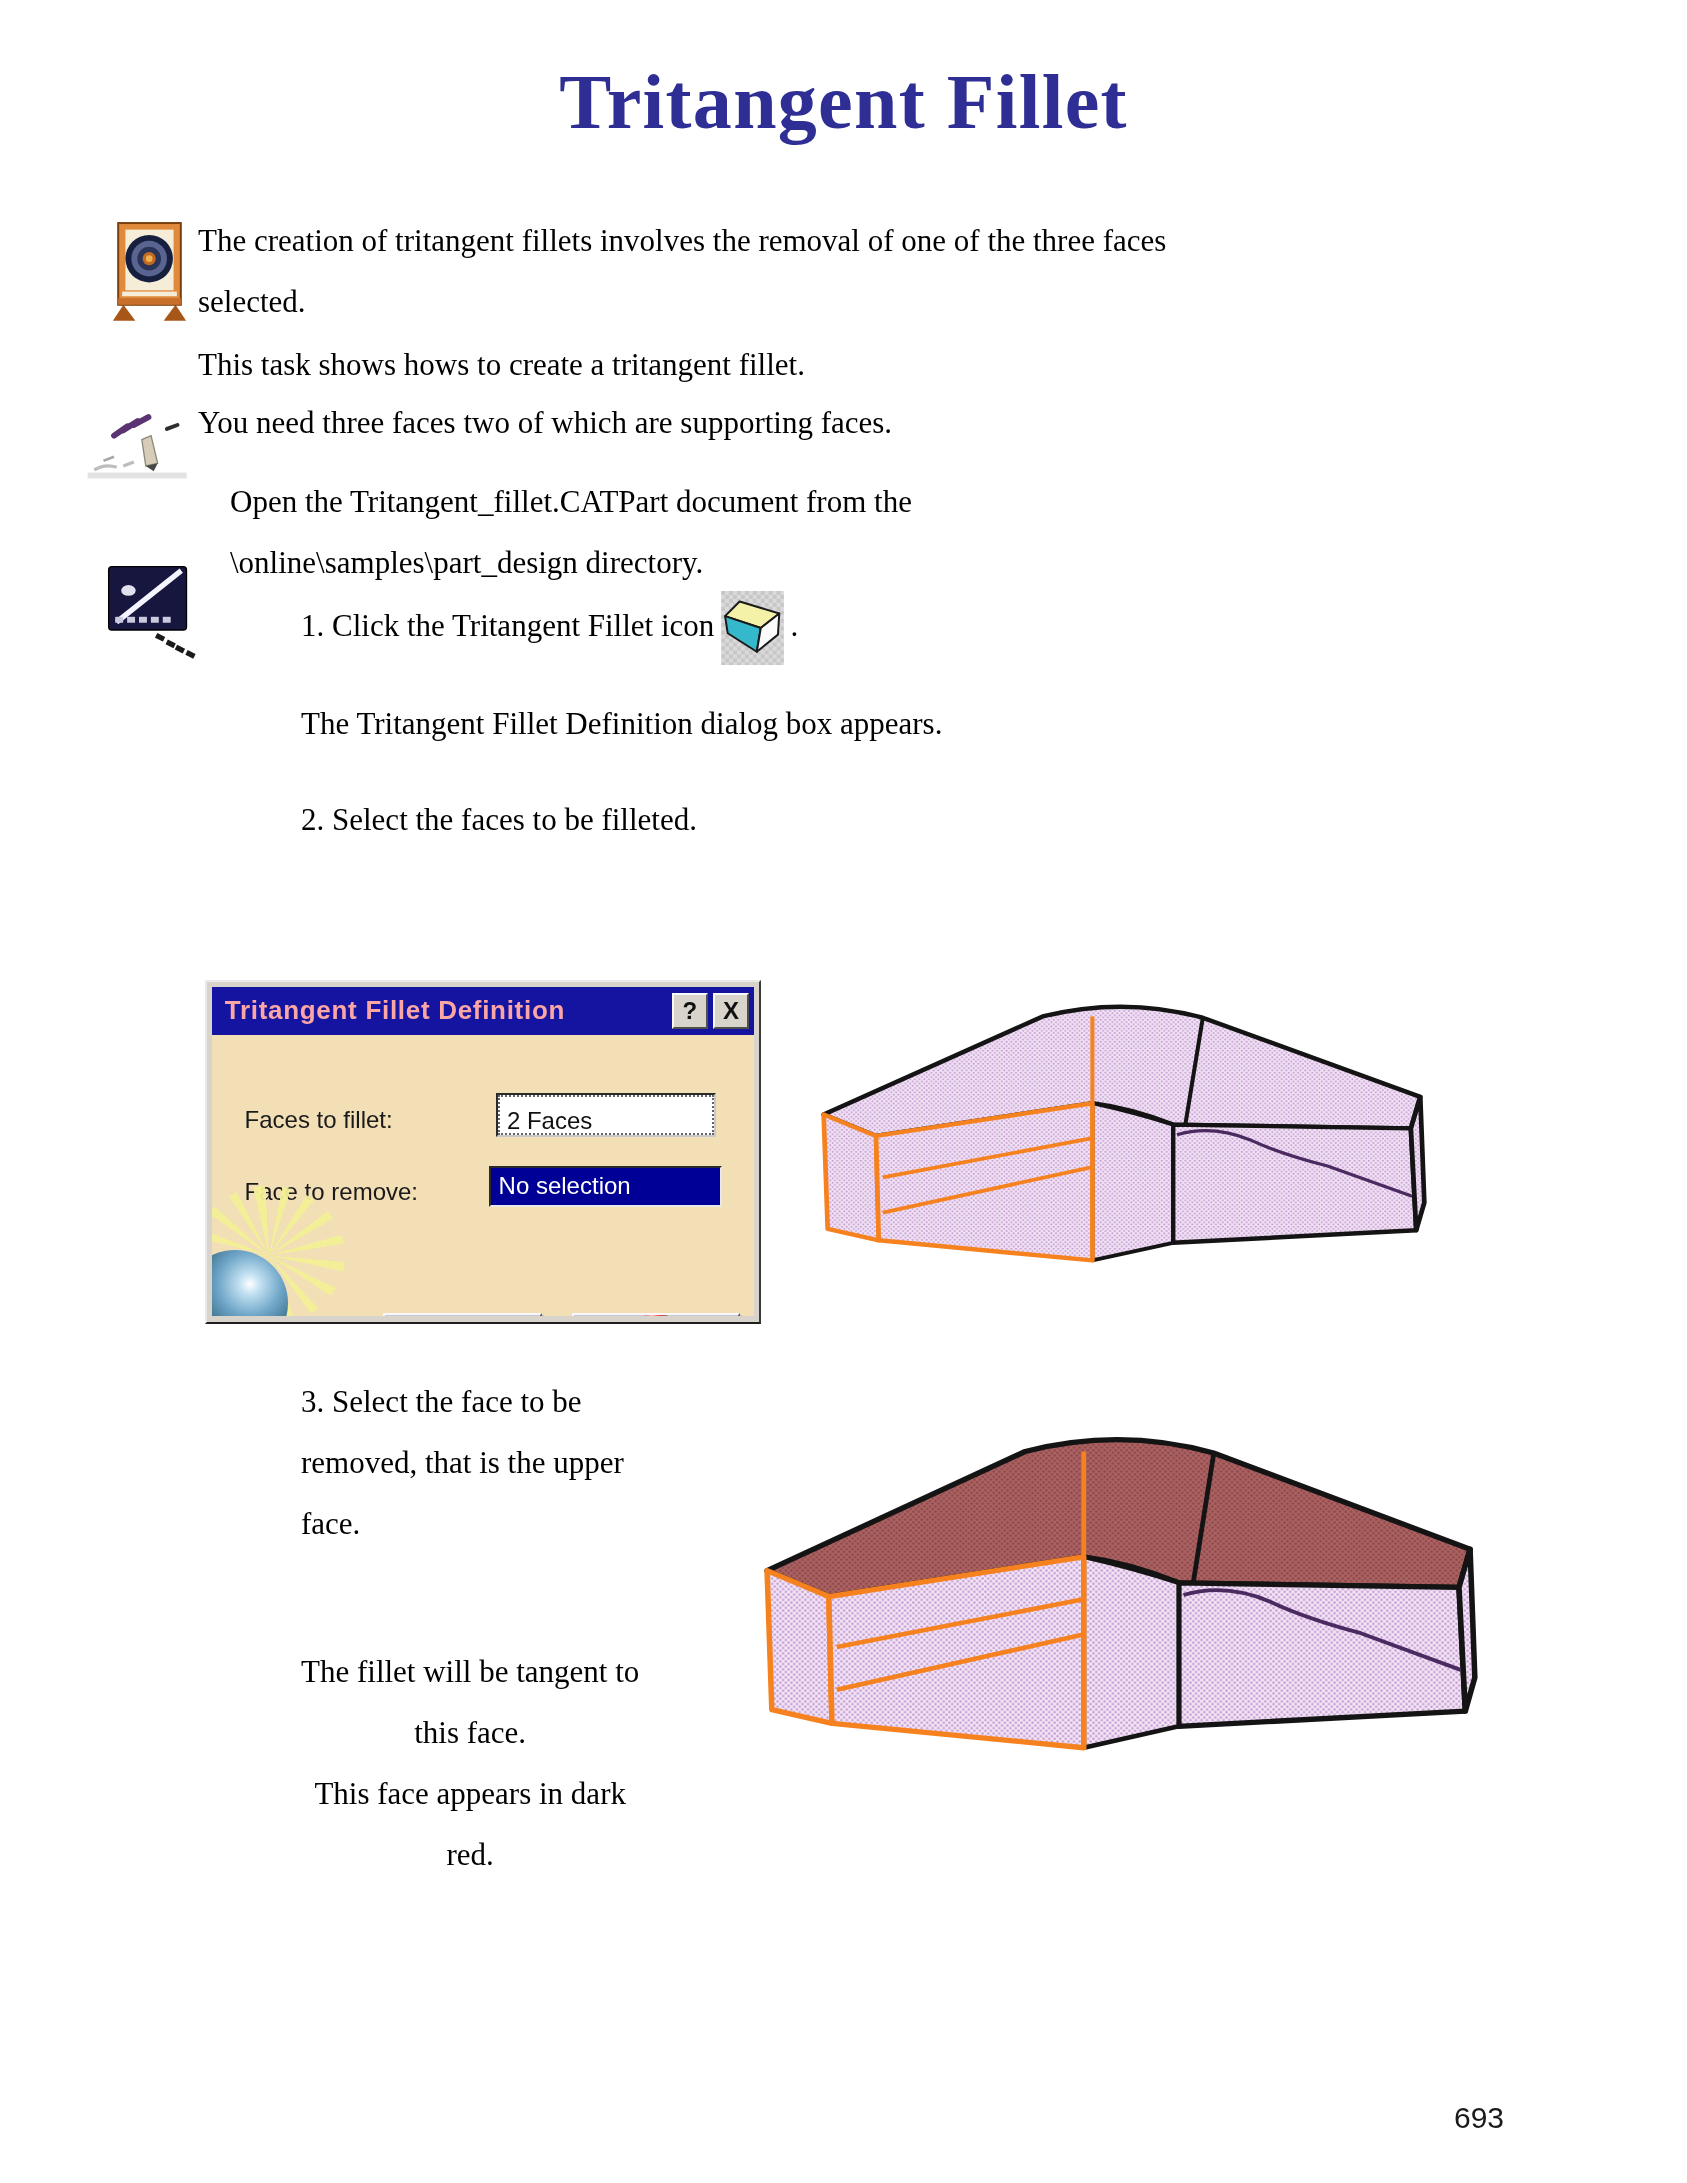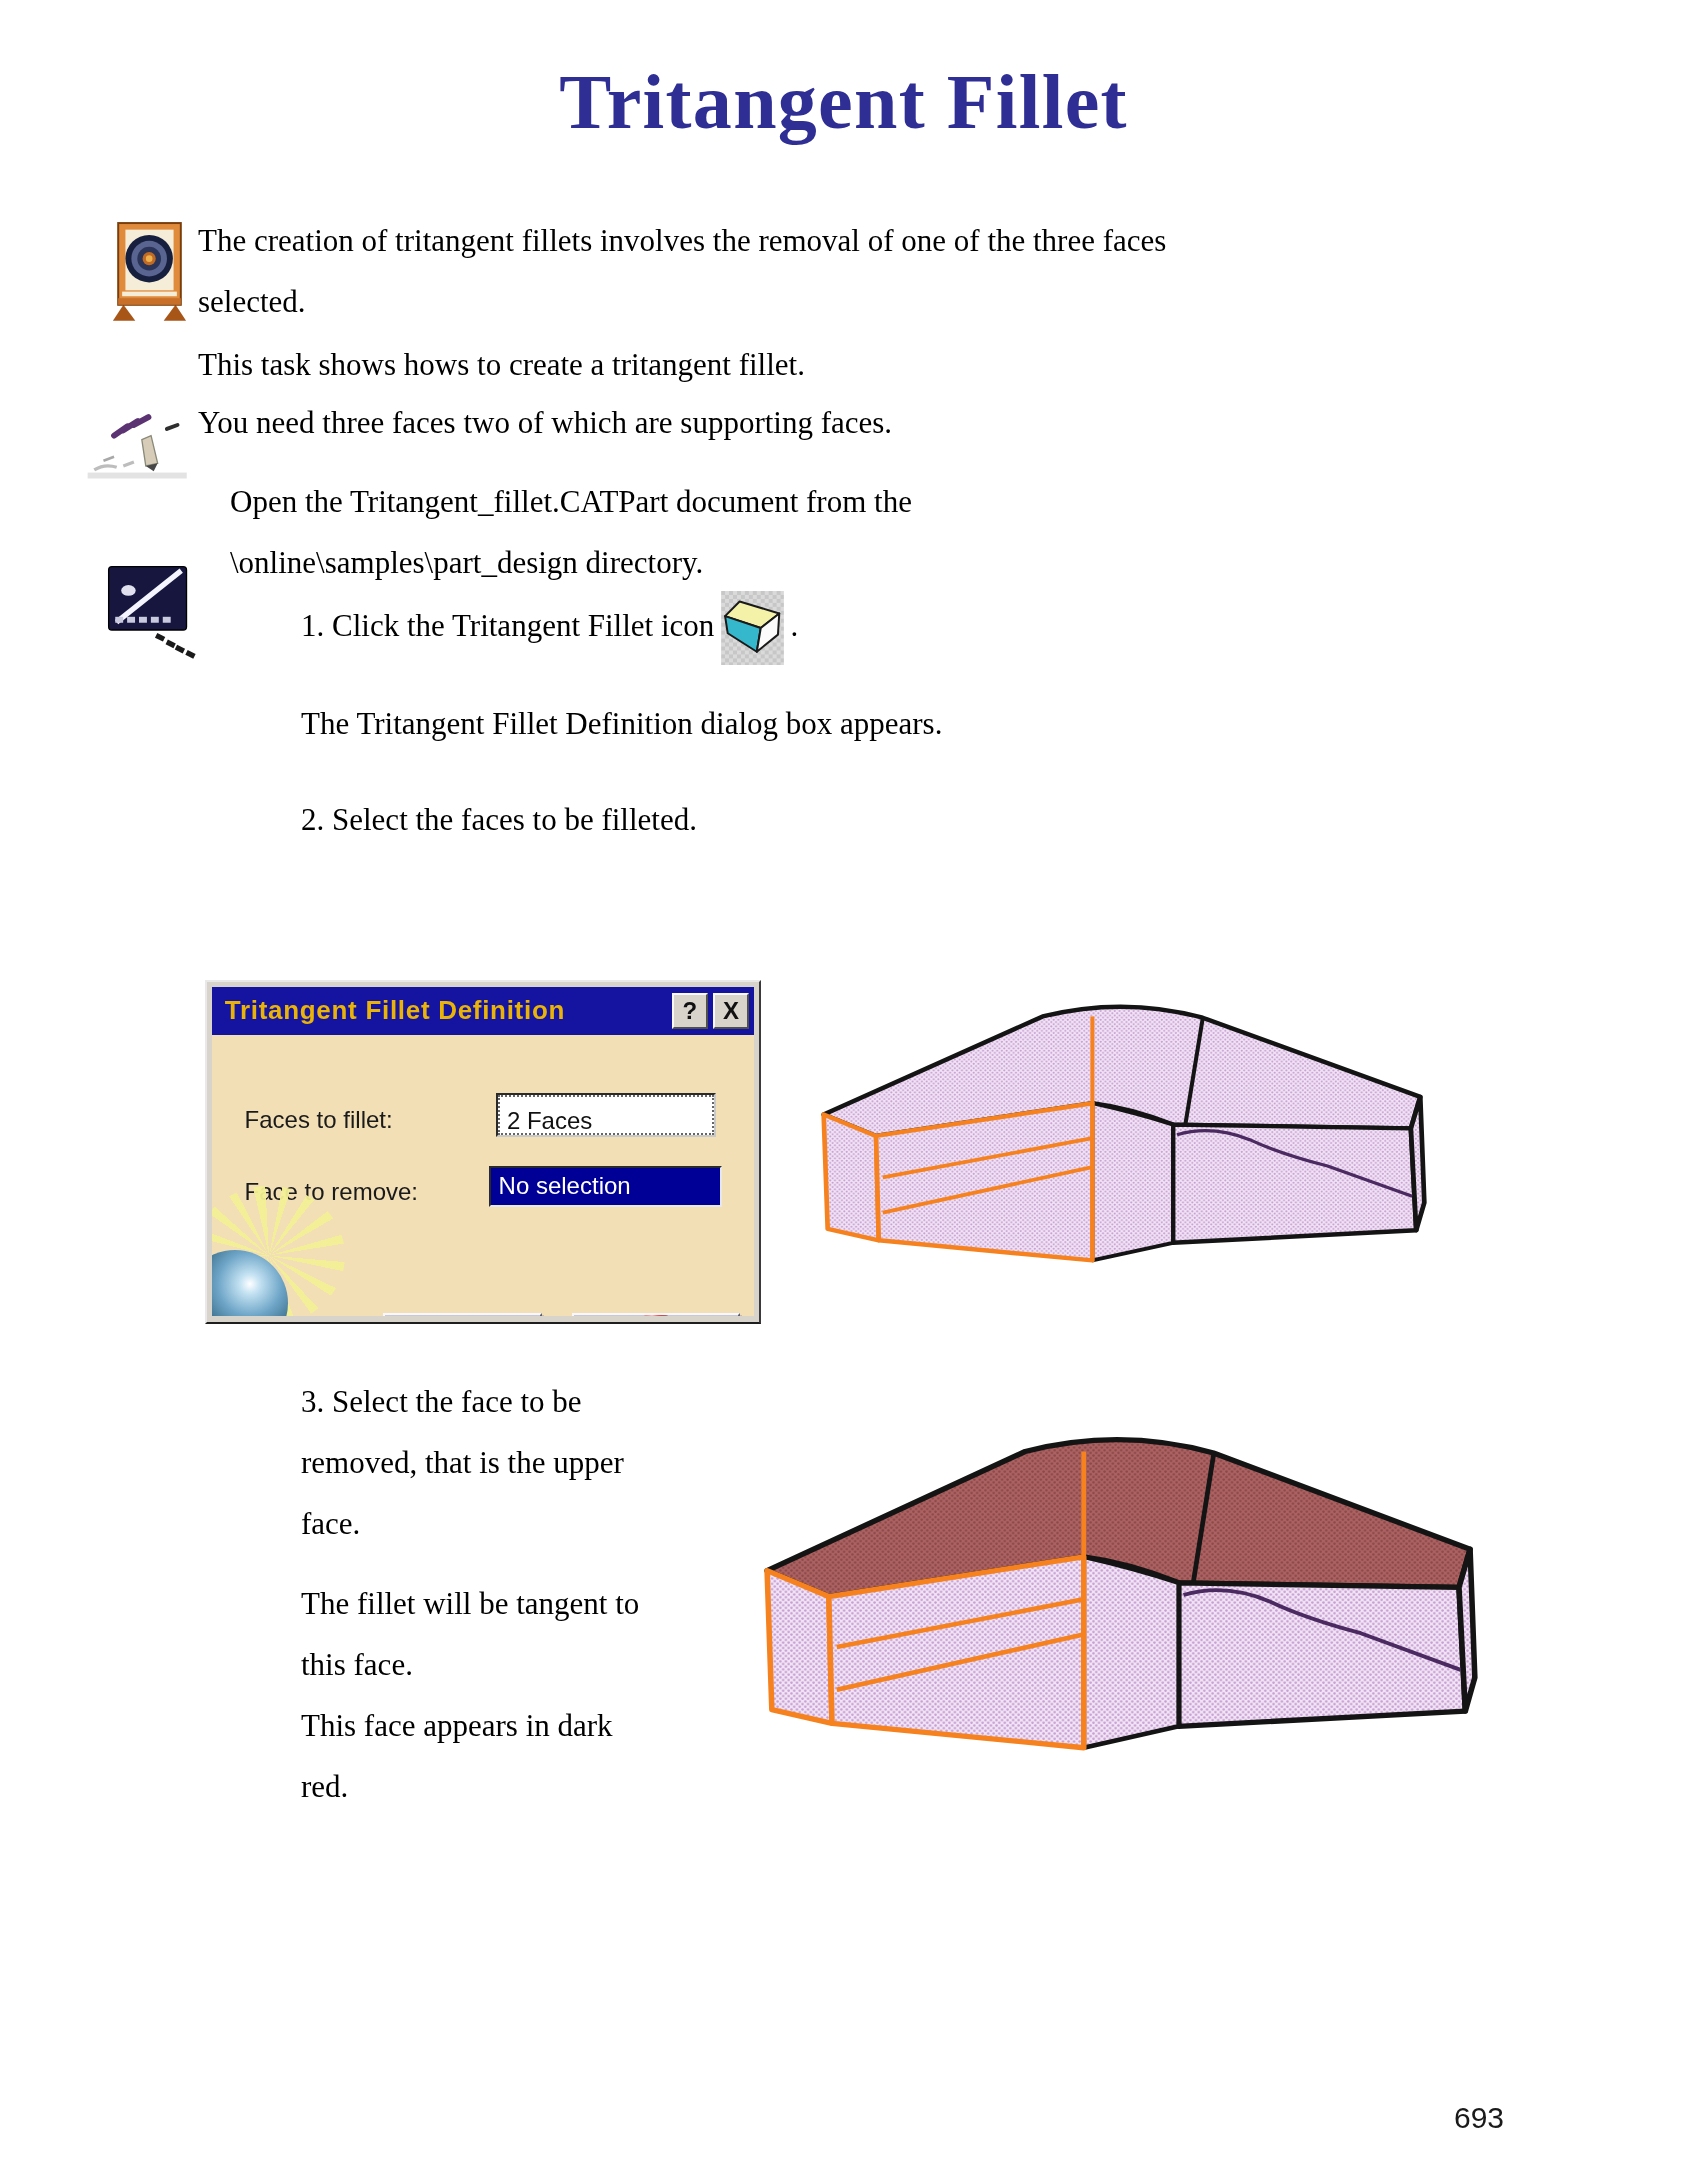--- a/index.html
+++ b/index.html
@@ -14,21 +14,21 @@
   .margin-icon { position:absolute; }
 
   .step1-row { position:absolute; display:flex; align-items:flex-end; gap:6.6px; }
   .tf-icon { width:63px; height:74px; display:inline-block; position:relative; top:9.3px; }
 
   
   .dialog { position:absolute; left:205px; top:980px; width:556px; height:344px;
             background:#D8D4CC; border:2px solid; border-color:#E9E9E9 #3A3A3A #1E1E1E #E9E9E9;
             box-sizing:border-box; padding:4.6px; font-family:"Liberation Sans","DejaVu Sans",sans-serif; }
   .dlg-titlebar { height:48px; background:#1414A0; display:flex; align-items:center; }
-  .dlg-title { color:#eab308; font-size:26px; font-weight:bold; padding-left:13.2px; flex:1; letter-spacing:0.7px; }
+  .dlg-title { color:#fca5a5; font-size:26px; font-weight:bold; padding-left:13.2px; flex:1; letter-spacing:0.7px; }
   .tb-btn { width:36px; height:36px; margin-right:5.3px; background:#D8D4CC; color:#111;
             border:2px solid; border-color:#F8F8F4 #50504A #50504A #F8F8F4;
             display:flex; align-items:center; justify-content:center;
             font-size:24px; font-weight:bold; box-sizing:border-box; cursor:default; }
   .dlg-body { position:relative; height:281px; background:#F2DFB6; overflow:hidden; }
   .fld-label { position:absolute; font-size:24px; color:#1a1a1a; }
   .fld-input { position:absolute; box-sizing:border-box; display:flex; align-items:center; font-size:24px; }
   .fld-white { background:#ffffff; border:2px solid; border-color:#2A2A2A #C9C9C9 #C9C9C9 #2A2A2A;
                outline:2px dotted #666; outline-offset:-4.6px; padding-left:9.3px; color:#111; }
   .fld-navy  { background:#000096; border:2px solid; border-color:#2A2A2A #E8E8E8 #E8E8E8 #2A2A2A;
@@ -199,21 +199,21 @@
       <path d="M588,300 Q640,284 696,308 Q740,330 812,350 L938,398" stroke="#4A2A60" stroke-width="5" fill="none"></path>
     </svg>
   </div>
 
   <div class="bodytext" style="left:301px; top:1371px;">
       <div>3. Select the face to be</div>
       <div>removed, that is the upper</div>
       <div>face.</div>
     </div>
 
-  <div class="bodytext" style="left:301px; top:1573px;">
+  <div class="bodytext" style="left:301px; top:1641px;text-align:center;">
       <div>The fillet will be tangent to</div>
       <div>this face.</div>
       <div>This face appears in dark</div>
       <div>red.</div>
     </div>
 
   <div class="fig2">
     <svg viewBox="0 0 960 520" preserveAspectRatio="none">
       <defs>
         <pattern id="ht2" width="7" height="7" patternUnits="userSpaceOnUse">

